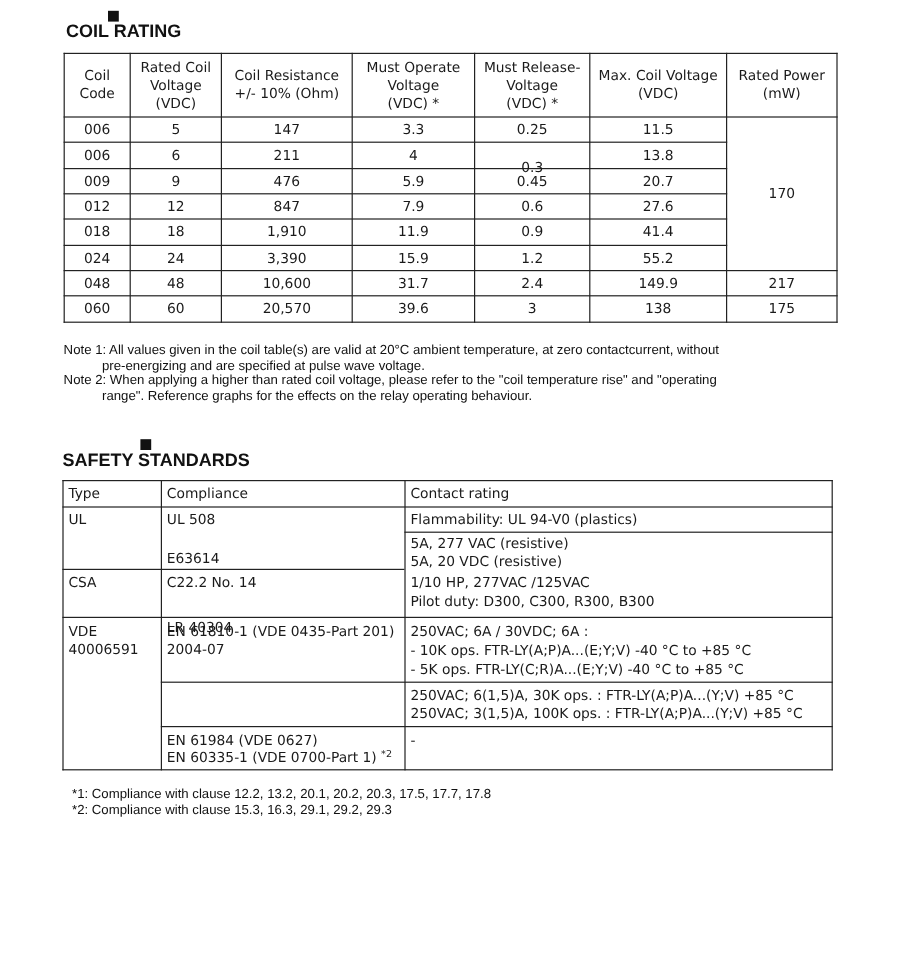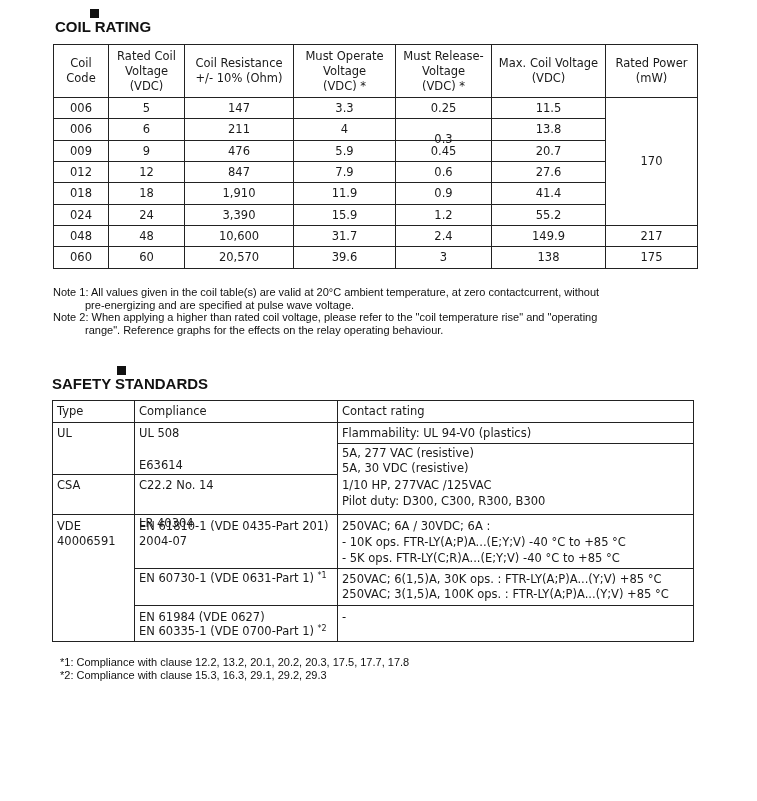--- a/index.html
+++ b/index.html
@@ -170,38 +170,37 @@
   <div class="st" style="left:57px; top:404px;">Type</div>
   <div class="st" style="left:139px; top:404px;">Compliance</div>
   <div class="st" style="left:342px; top:404px;">Contact rating</div>
 
   <div class="st" style="left:57px; top:426px;">UL</div>
   <div class="st" style="left:139px; top:426px;">UL 508</div>
   <div class="st" style="left:139px; top:458px;">E63614</div>
   <div class="st" style="left:342px; top:426px;">Flammability: UL 94-V0 (plastics)</div>
 
   <div class="st" style="left:342px; top:446px;">5A, 277 VAC (resistive)</div>
-  <div class="st" style="left:342px; top:461px;">5A, 30 VDC (resistive)</div>
+  <div class="st" style="left:342px; top:461px;">5A, 20 VDC (resistive)</div>
   <div class="st" style="left:342px; top:478px;">1/10 HP, 277VAC /125VAC</div>
   <div class="st" style="left:342px; top:494px;">Pilot duty: D300, C300, R300, B300</div>
 
   <div class="st" style="left:57px; top:478px;">CSA</div>
   <div class="st" style="left:139px; top:478px;">C22.2 No. 14</div>
   <div class="st" style="left:139px; top:516px;">LR 40304</div>
 
   <div class="st" style="left:57px; top:519px;">VDE</div>
   <div class="st" style="left:57px; top:534px;">40006591</div>
 
   <div class="st" style="left:139px; top:519px;">EN 61810-1 (VDE 0435-Part 201)</div>
   <div class="st" style="left:139px; top:534px;">2004-07</div>
   <div class="st" style="left:342px; top:519px;">250VAC; 6A / 30VDC; 6A :</div>
   <div class="st" style="left:342px; top:535px;">- 10K ops. FTR-LY(A;P)A...(E;Y;V) -40 °C to +85 °C</div>
   <div class="st" style="left:342px; top:551px;">- 5K ops. FTR-LY(C;R)A...(E;Y;V) -40 °C to +85 °C</div>
 
-  <div class="st" style="left:139px; top:571px;"><span>EN 60730-1 (VDE 0631-Part 1)</span> <sup>*1</sup></div>
   <div class="st" style="left:342px; top:572px;">250VAC; 6(1,5)A, 30K ops. : FTR-LY(A;P)A...(Y;V) +85 °C</div>
   <div class="st" style="left:342px; top:587px;">250VAC; 3(1,5)A, 100K ops. : FTR-LY(A;P)A...(Y;V) +85 °C</div>
 
   <div class="st" style="left:139px; top:610px;">EN 61984 (VDE 0627)</div>
   <div class="st" style="left:139px; top:624px;"><span>EN 60335-1 (VDE 0700-Part 1)</span> <sup>*2</sup></div>
   <div class="st" style="left:342px; top:610px;">-</div>
 </div>
 
 <div class="abs fn" style="left:60px; top:656px;">
   <div>*1: Compliance with clause 12.2, 13.2, 20.1, 20.2, 20.3, 17.5, 17.7, 17.8</div>

